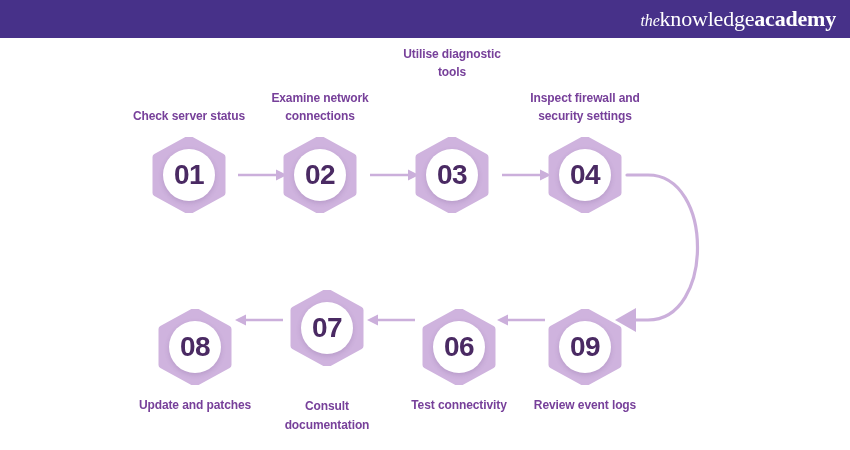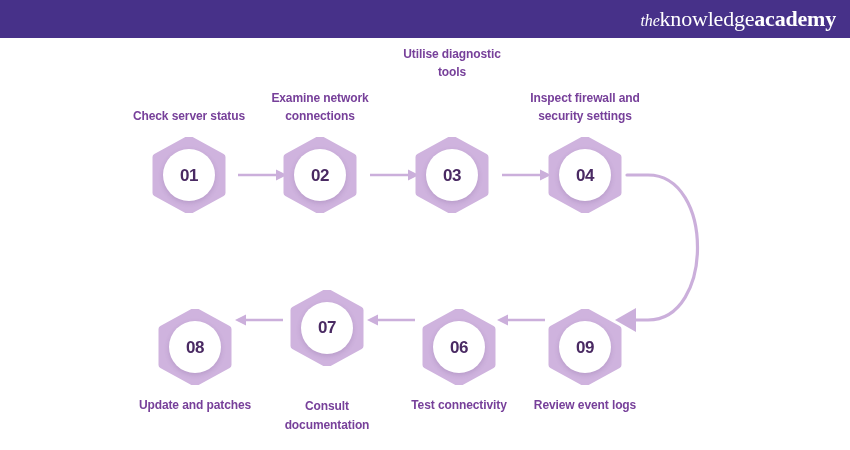--- a/index.html
+++ b/index.html
@@ -109,21 +109,21 @@
     margin-top: -26px;
     border-radius: 50%;
     background: #ffffff;
     box-shadow: 0 2px 5px rgba(90, 60, 120, 0.20);
     display: flex;
     align-items: center;
     justify-content: center;
   }
   .num {
     color: #4a2a63;
-    font-size: 17px;
+    font-size: 28px;
     font-weight: 700;
     letter-spacing: -0.5px;
     line-height: 1;
   }
 
   .label {
     width: 124px;
     text-align: center;
     color: #77409a;
     font-size: 12px;

